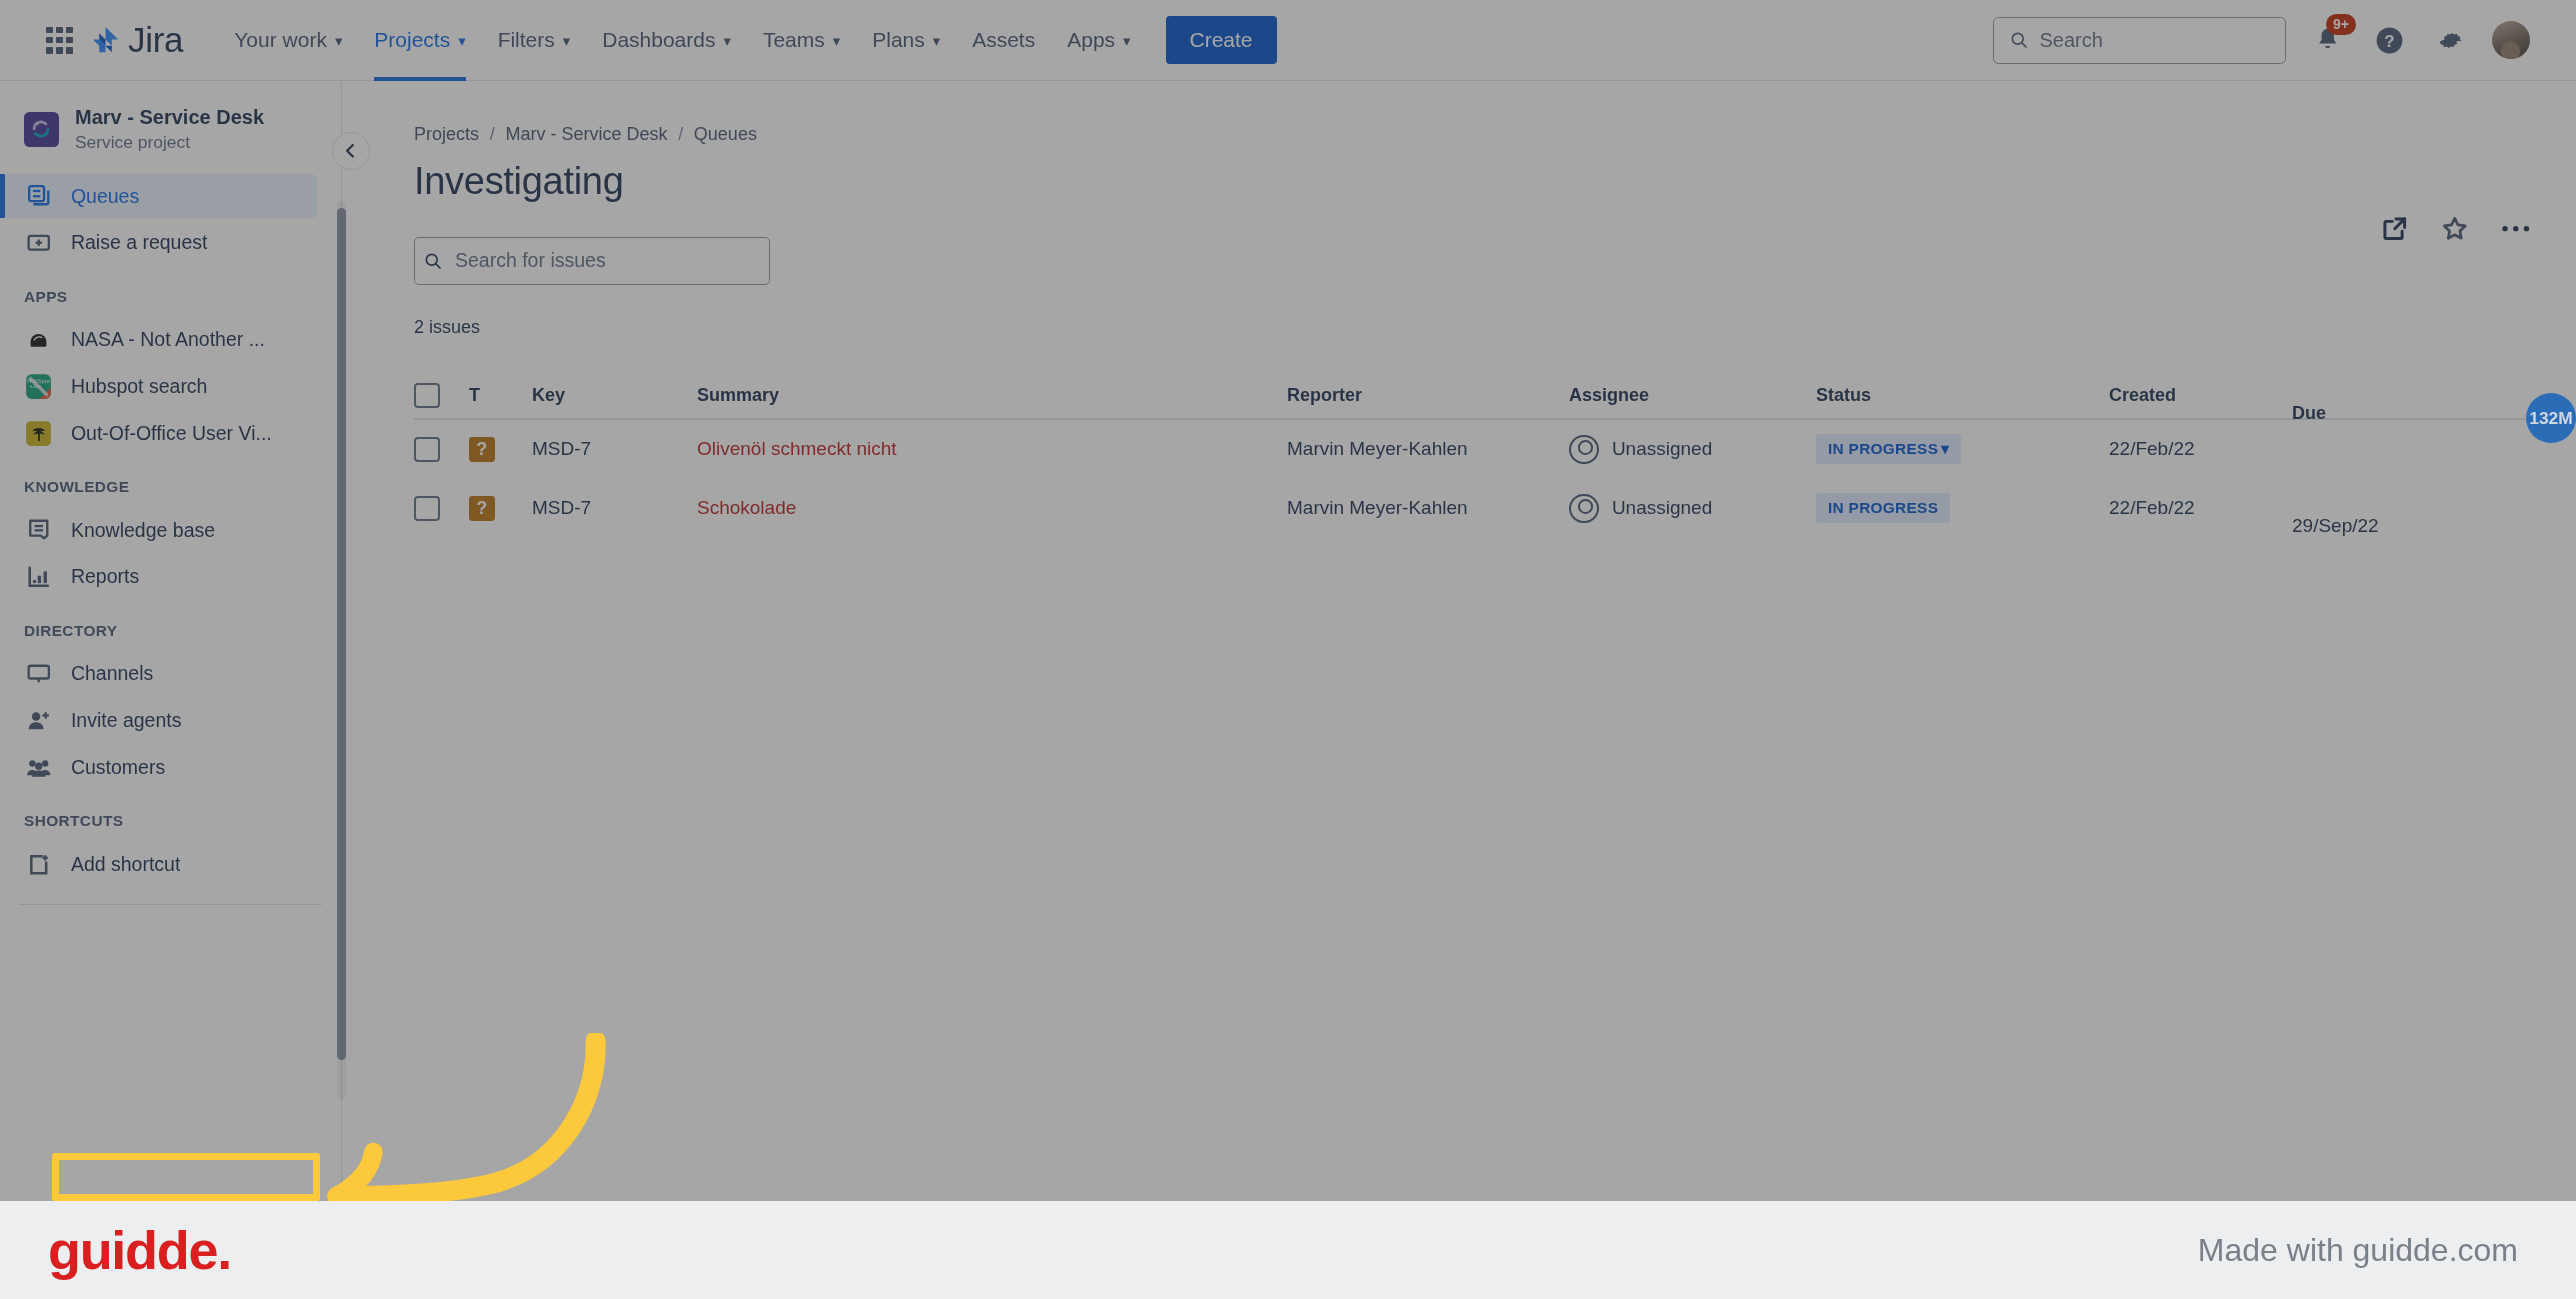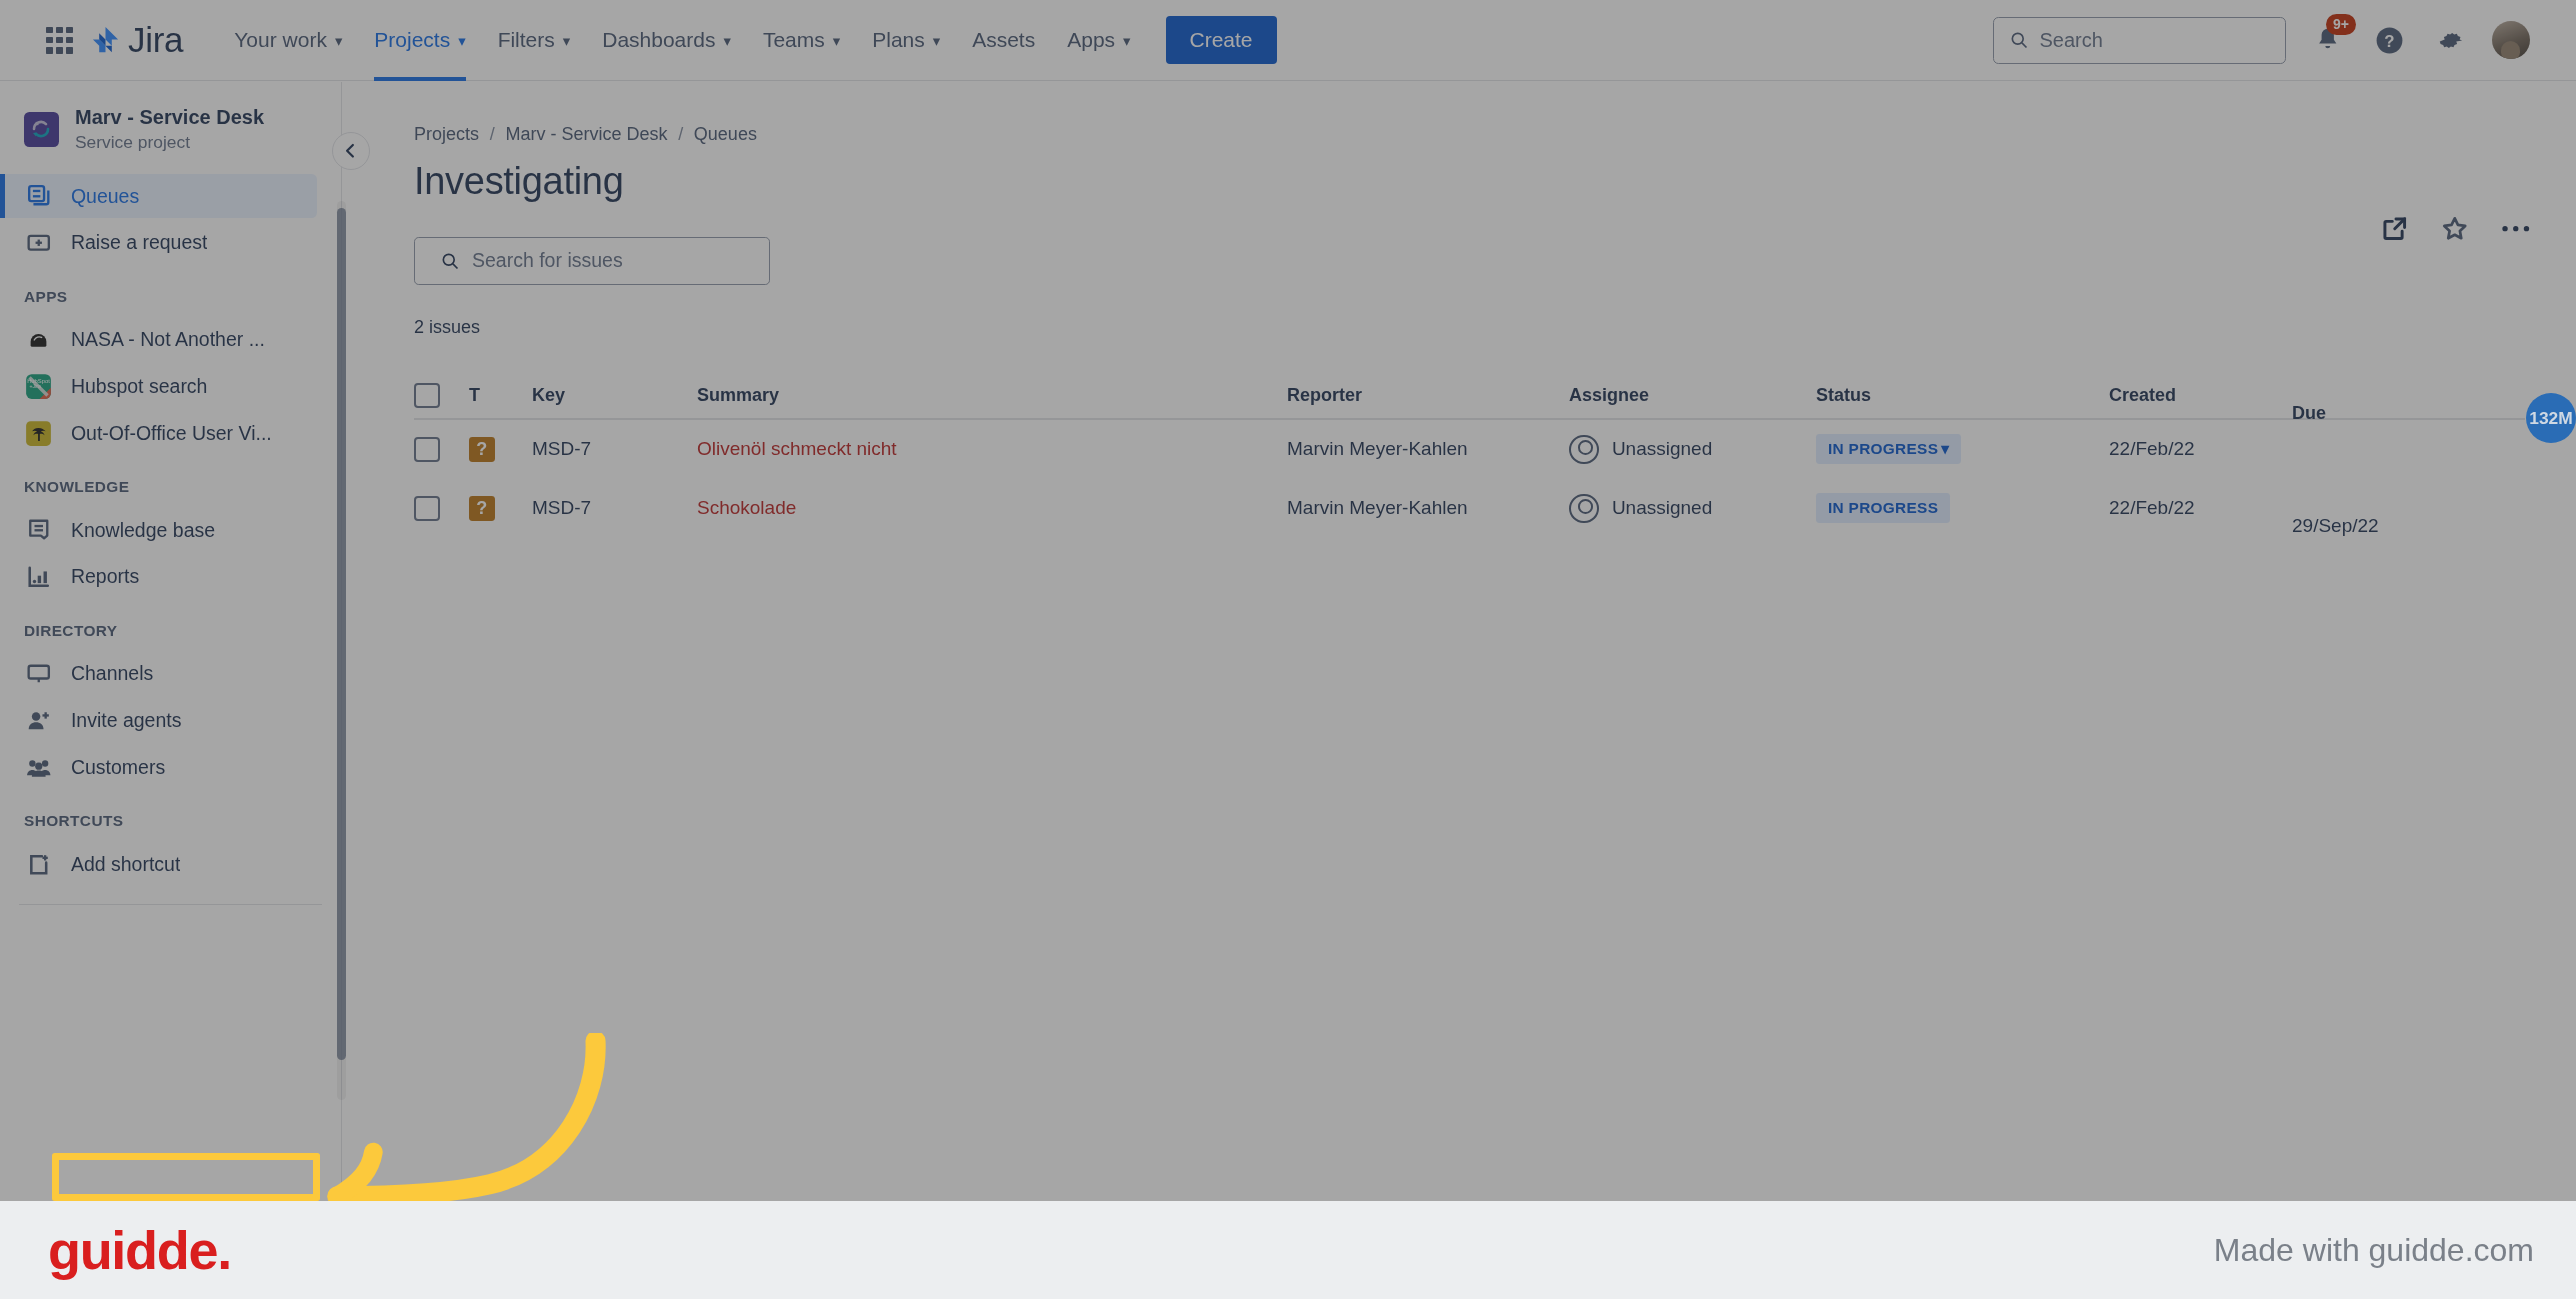--- a/index.html
+++ b/index.html
@@ -146,21 +146,21 @@
   #main { position: absolute; left: 344px; top: 82px; right: 0; height: 1119px; background: #fff; }
   .breadcrumb { display: flex; align-items: center; gap: 10.7px; padding: 42px 0 0 70px; }
   .breadcrumb span { font-size: 18px; color: #42526e; cursor: pointer; }
   .breadcrumb .sep { color: #7a869a; cursor: default; }
   #page-title { font-size: 38px; font-weight: 500; color: #172b4d; padding: 14.8px 0 0 70px; letter-spacing: -0.3px;}
   .head-actions { position: absolute; right: 46px; top: 132px; display: flex; align-items: center; gap: 31px; }
   .head-actions .ha { cursor: pointer; display:flex; align-items:center; justify-content:center; }
   .issue-search {
     margin: 34px 0 0 70px; width: 356px; height: 48px;
     border: 1.3px solid #8993a4; border-radius: 4.7px;
-    display: flex; align-items: center; gap: 12px; padding: 0 25px; cursor: text;
+    display: flex; align-items: center; gap: 12px; padding: 0 8px; cursor: text;
   }
   .issue-search .ph { font-size: 19.5px; color: #5e6c84; }
   #issue-count { font-size: 18px; color: #172b4d; padding: 32px 0 0 70px; }
 
   
   #issue-table { margin: 35px 0 0 70px; width: 2111px; }
   .thead {
     display: flex; align-items: center; height: 47px;
     border-bottom: 2px solid #dfe1e6;
   }
@@ -224,21 +224,21 @@
   #footer {
     position: absolute; left: 0; top: 1201px;
     width: 2576px; height: 98px;
     background: #eceef0;
     display: flex; align-items: center; z-index: 80;
   }
   #guidde-logo {
     font-size: 54px; font-weight: 700; color: #d91f1f;
     margin-left: 48px; letter-spacing: -1.3px;
   }
-  #made-with { margin-left: auto; margin-right: 42px; font-size: 32px; color: #7a8089; }
+  #made-with { margin-left: auto; margin-right: 58px; font-size: 32px; color: #7a8089; }
 </style>
 </head>
 <body>
 
 <div id="app">
 
   <div id="topnav">
 
     <div class="appsw-grid">
       <i></i>

